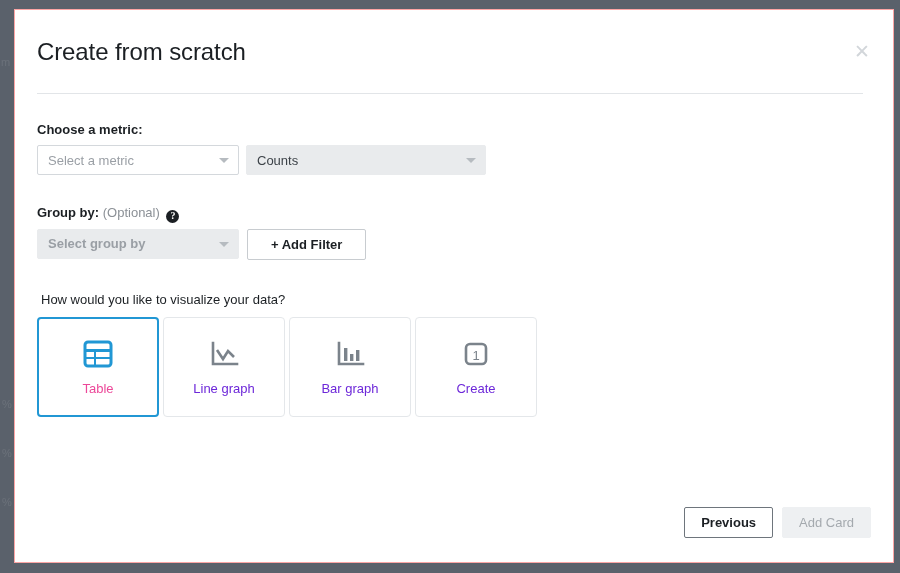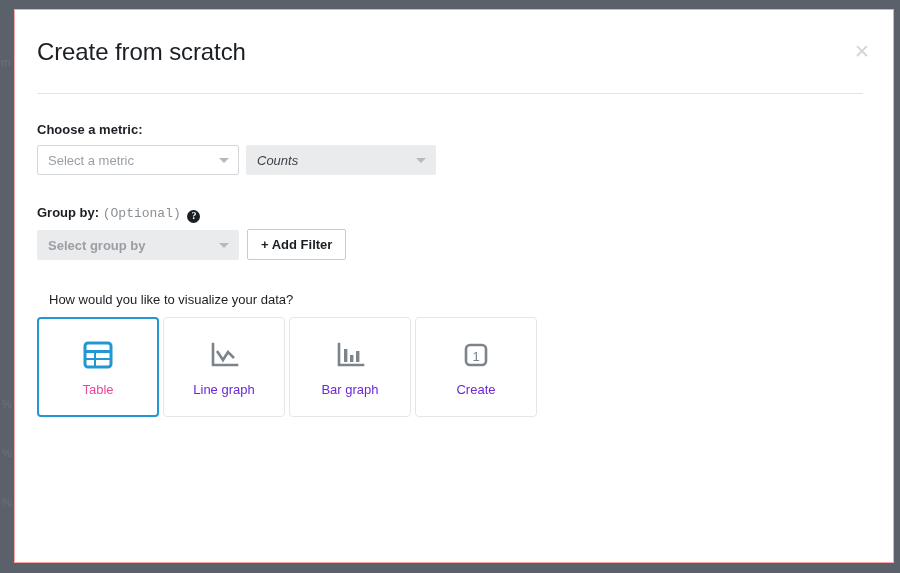--- a/index.html
+++ b/index.html
@@ -71,41 +71,40 @@
 
   .field-label {
     font-size: 13px;
     font-weight: bold;
     color: #1b1f23;
     margin: 16px 0 8px 0;
   }
   .field-label .optional {
     font-weight: normal;
     color: #8b9096;
-    font-family: Liberation Mono, monospace;
   }
 
   .help-icon {
     display: inline-flex;
     align-items: center; justify-content: center;
     width: 13px; height: 13px;
     border-radius: 50%;
     background: #1b1f23;
     color: #ffffff;
     font-size: 10px;
     font-weight: bold;
     line-height: 1;
     margin-left: 3px;
     position: relative;
     top: 2px;
     cursor: pointer;
     font-family: "Liberation Serif", serif;
   }
 
-  .row { display: flex; align-items: flex-end; }
+  .row { display: flex; align-items: flex-start; }
 
   .select {
     position: relative;
     height: 30px;
     display: flex;
     align-items: center;
     padding: 0 26px 0 10px;
     font-size: 13px;
     border-radius: 2px;
     cursor: pointer;
@@ -128,42 +127,42 @@
     position: absolute;
     right: 9px; top: 50%;
     margin-top: -2px;
     width: 0; height: 0;
     border-left: 5px solid transparent;
     border-right: 5px solid transparent;
     border-top: 5px solid #b6bbc0;
   }
 
   .w-metric  { width: 202px; }
-  .w-counts  { width: 190px; margin-left: 7px; font-style: italic; }
+  .w-counts  { width: 240px; margin-left: 7px; }
   .w-groupby { width: 202px; font-weight: bold; }
 
   .add-filter-btn {
     margin-left: 8px;
     height: 31px;
-    padding: 0 13px;
+    padding: 0 23px;
     display: flex; align-items: center;
     background: #ffffff;
     border: 1px solid #c8ccd0;
     border-radius: 2px;
     font-size: 13px;
     font-weight: bold;
     color: #1b1f23;
     cursor: pointer;
     white-space: nowrap;
   }
 
   .viz-question {
     font-size: 13px;
     color: #1b1f23;
-    margin: 0 0 10px 12px;
+    margin: 0 0 10px 4px;
   }
 
   .viz-cards { display: flex; }
 
   .viz-card {
     width: 122px; height: 100px;
     margin-right: 4px;
     background: #ffffff;
     border: 1px solid #e4e7ea;
     border-radius: 4px;
@@ -305,14 +304,18 @@
             <rect x="5" y="4" width="20" height="20" rx="4" fill="none" stroke="#7b838b" stroke-width="2.6"></rect>
             <text x="15" y="19.5" font-family="Liberation Sans, sans-serif" font-size="13" fill="#7b838b" text-anchor="middle">1</text>
           </svg>
         </div>
         <div class="viz-label">Create</div>
       </div>
 
     </div>
   </div>
 
+  <div class="footer">
+    <div class="btn btn-prev">Previous</div>
+    <div class="btn btn-add">Add Card</div>
+  </div>
 
 </div>
 
 </body></html>

